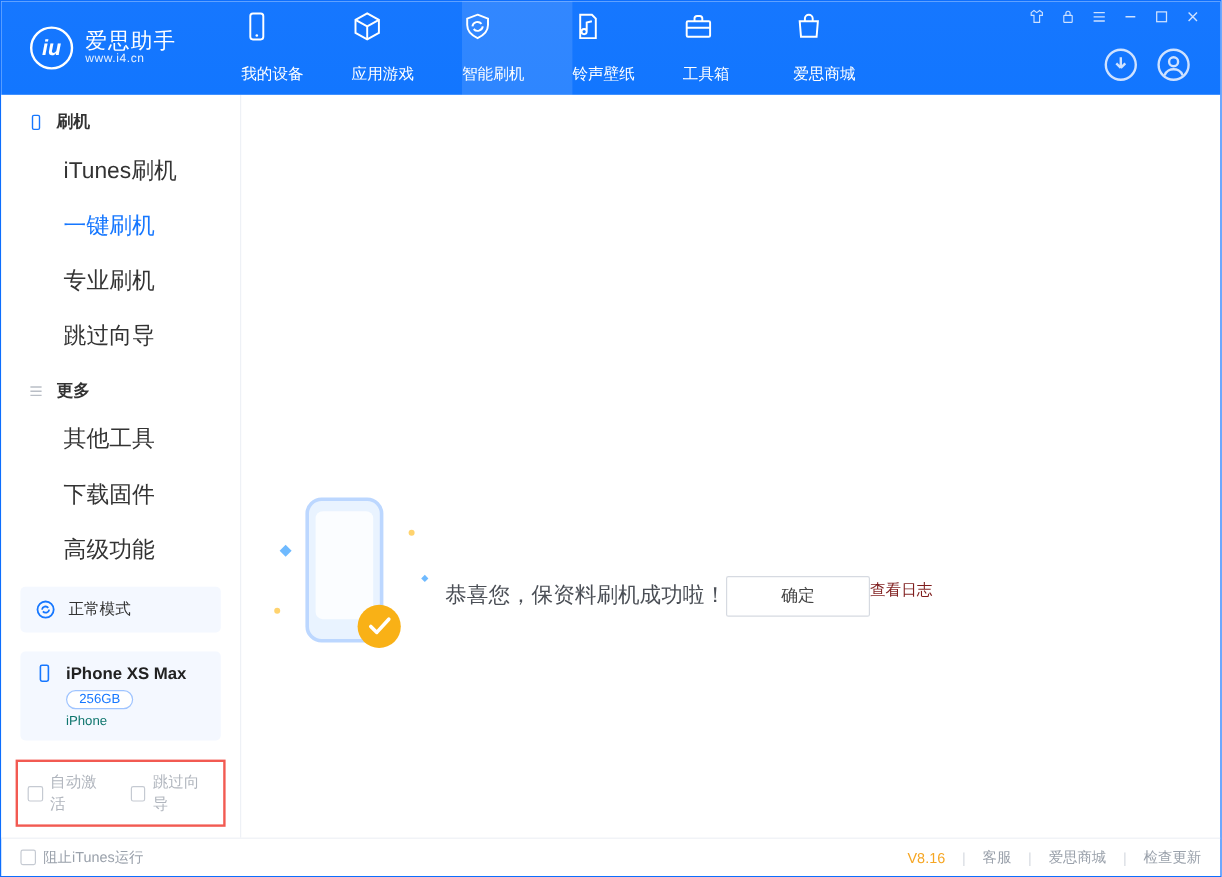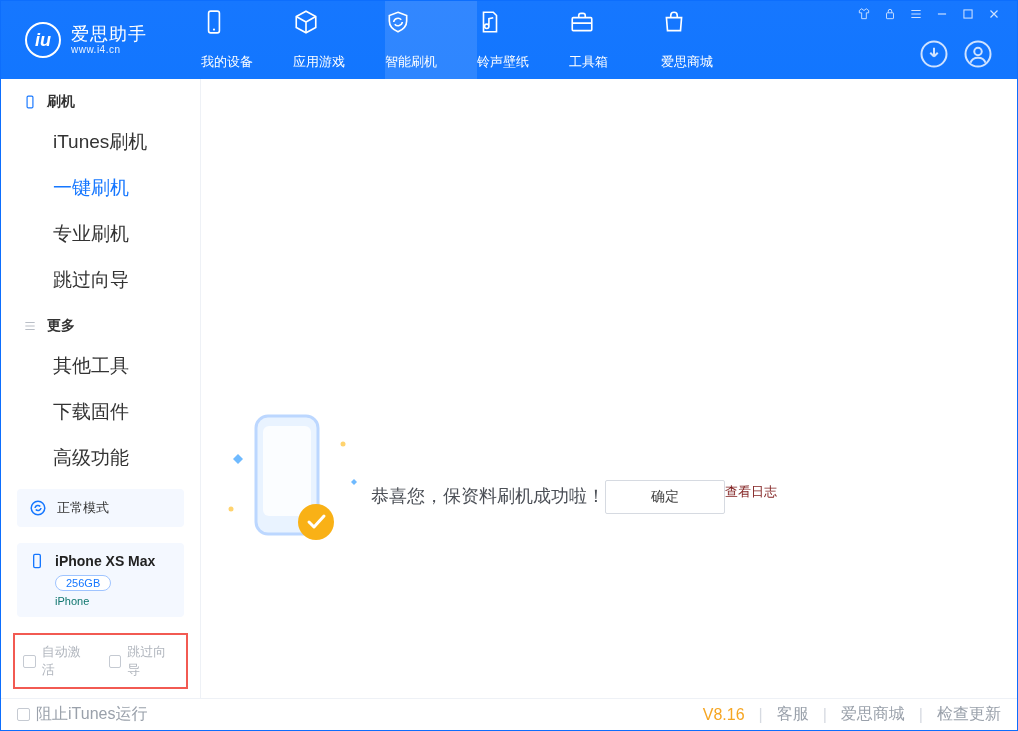--- a/index.html
+++ b/index.html
@@ -181,21 +181,21 @@
     font-size: 13px;
     cursor: pointer;
   }
   
   .footer {
     height: 32px;
     border-top: 1px solid #eef1f6;
     display: flex;
     align-items: center;
     padding: 0 16px;
-    font-size: 16px;
+    font-size: 12px;
     color: #9aa1ab;
   }
   .footer .left { display:flex; align-items:center; gap:6px; }
   .footer .right { margin-left:auto; display:flex; align-items:center; gap:14px;}
   .footer .sep { color:#d6dae1; }
   .footer .link { cursor:pointer; }
   .version { color:#f6a623; }
 </style>
 </head>
 <body>

